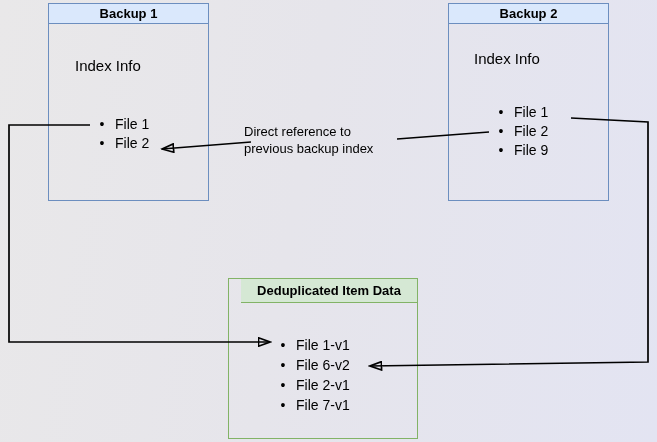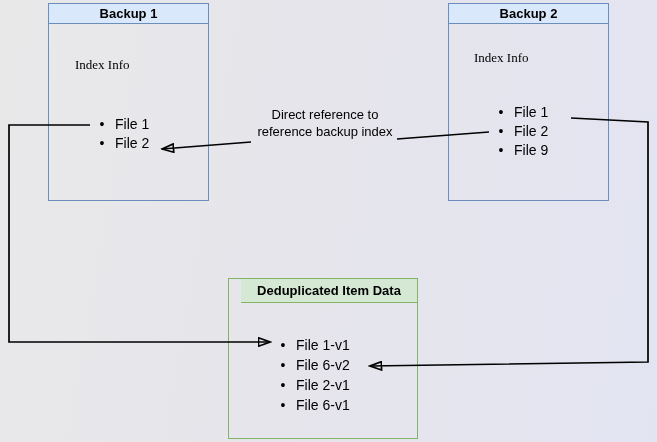--- a/index.html
+++ b/index.html
@@ -26,37 +26,37 @@
   }
   .blue  { border-color: #6c8ebf; }
   .blue .hdr  { background: #dae8fc; border-color: #6c8ebf; height: 20px; line-height: 20px; }
   .green { border-color: #82b366; }
   .green .hdr { background: #d5e8d4; border-color: #82b366; height: 24px; line-height: 24px; margin-left: 12px; }
 
   #backup1-box { left: 48px;  top: 3px;   width: 161px; height: 198px; }
   #backup2-box { left: 448px; top: 3px;   width: 161px; height: 198px; }
   #dedup-box   { left: 228px; top: 278px; width: 190px; height: 161px; }
 
-  .subtitle { position: absolute; font-size: 13px; white-space: nowrap; font-family: Liberation Serif, serif; }
+  .subtitle { position: absolute; font-size: 15px; white-space: nowrap; }
   #backup1-box .subtitle { left: 26px; top: 53px; }
   #backup2-box .subtitle { left: 25px; top: 46px; }
 
   .list { position: absolute; font-size: 14px; line-height: 19px; white-space: nowrap; }
   #backup1-box .list { left: 46px; top: 111px; }
   #backup2-box .list { left: 45px; top: 99px; }
   #dedup-box   .list { left: 47px; top: 56px; line-height: 20px; }
 
   .dot { display: inline-block; width: 14px; text-align: center; }
   .lbl { margin-left: 6px; }
 
   #annotation {
     position: absolute;
-    left: 244px; top: 106px; width: 162px;
+    left: 244px; top: 123px; width: 162px;
     font-size: 13px; line-height: 17px;
-    text-align: center;
+    text-align: left;
     z-index: 6;
   }
 
   #arrows {
     position: absolute; left: 0; top: 0;
     width: 657px; height: 442px;
     z-index: 5;
     pointer-events: none;
   }
   #arrows path { stroke: #000; stroke-width: 1.7; fill: none; }
@@ -94,20 +94,20 @@
     <div class="li"><span class="dot">•</span><span class="lbl">File 9</span></div>
   </div>
 </div>
 
 <div id="dedup-box" class="box green">
   <div class="hdr">Deduplicated Item Data</div>
   <div class="list">
     <div class="li"><span class="dot">•</span><span class="lbl">File 1-v1</span></div>
     <div class="li"><span class="dot">•</span><span class="lbl">File 6-v2</span></div>
     <div class="li"><span class="dot">•</span><span class="lbl">File 2-v1</span></div>
-    <div class="li"><span class="dot">•</span><span class="lbl">File 6-v1</span></div>
+    <div class="li"><span class="dot">•</span><span class="lbl">File 7-v1</span></div>
   </div>
 </div>
 
 <div id="annotation">
   <div>Direct reference to</div>
-  <div>reference backup index</div>
+  <div>previous backup index</div>
 </div>
 
 </body></html>

